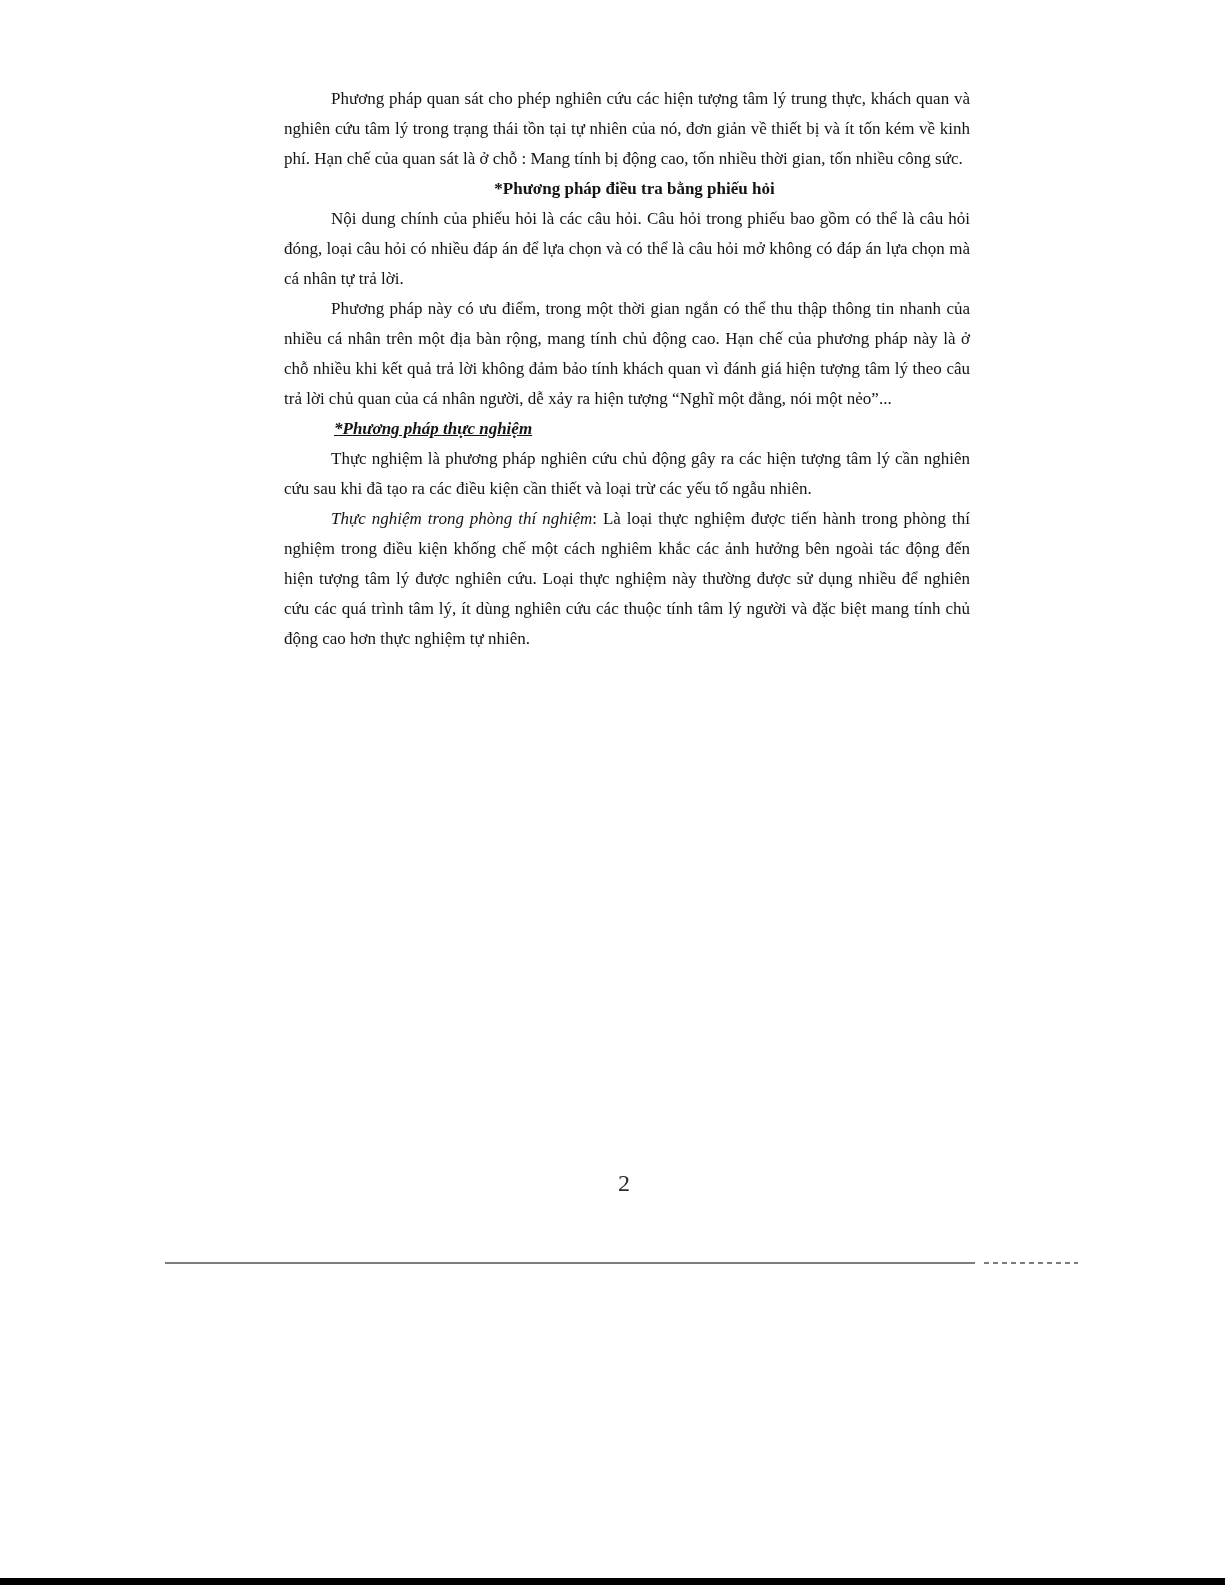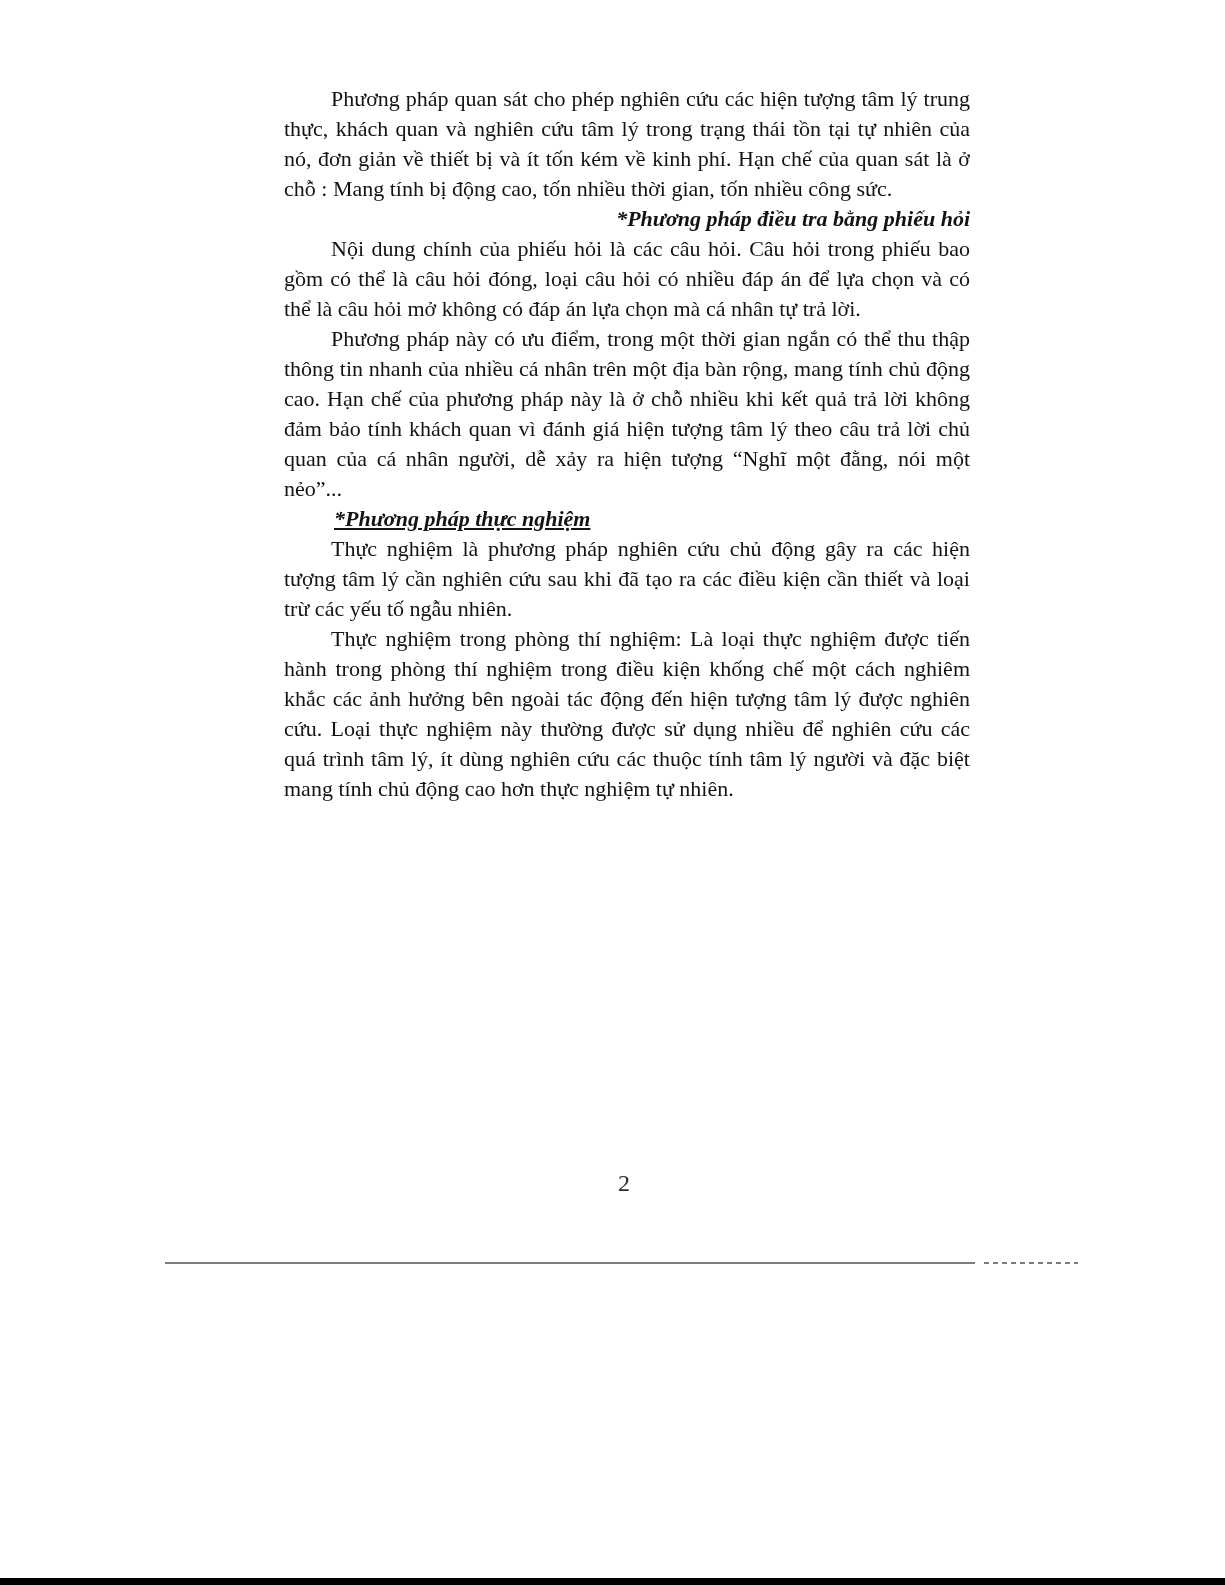--- a/index.html
+++ b/index.html
@@ -11,34 +11,34 @@
     color: var(--text-color, #131313);
     overflow: hidden;
   }
   .page {
     position: absolute; inset: 0;
     background: #ffffff;
   }
   .text-block {
     position: absolute;
     left: 284px; top: 84px; width: 686px;
-    font-size: 22px;
+    font-size: 17px;
     line-height: 30px;
     text-align: justify;
   }
   .text-block p { margin: 0; text-indent: 47px; }
   .text-block p.heading1 {
-    font-weight: bold; font-style: italic;
-    text-indent: 15px; text-align: right;
+    font-weight: bold; 
+    text-indent: 15px; text-align: center;
   }
   .text-block p.heading2 {
     font-weight: bold; font-style: italic;
     text-indent: 50px; text-align: left; text-decoration: underline;
   }
-  .ital { }
+  .ital { font-style: italic; }
   .page-number {
     position: absolute;
     left: 618px; top: 1170px;
     font-size: 24px;
     color: #2b2b2b;
   }
   .rule-solid {
     position: absolute;
     left: 165px; top: 1262px;
     width: 810px; height: 2px;

